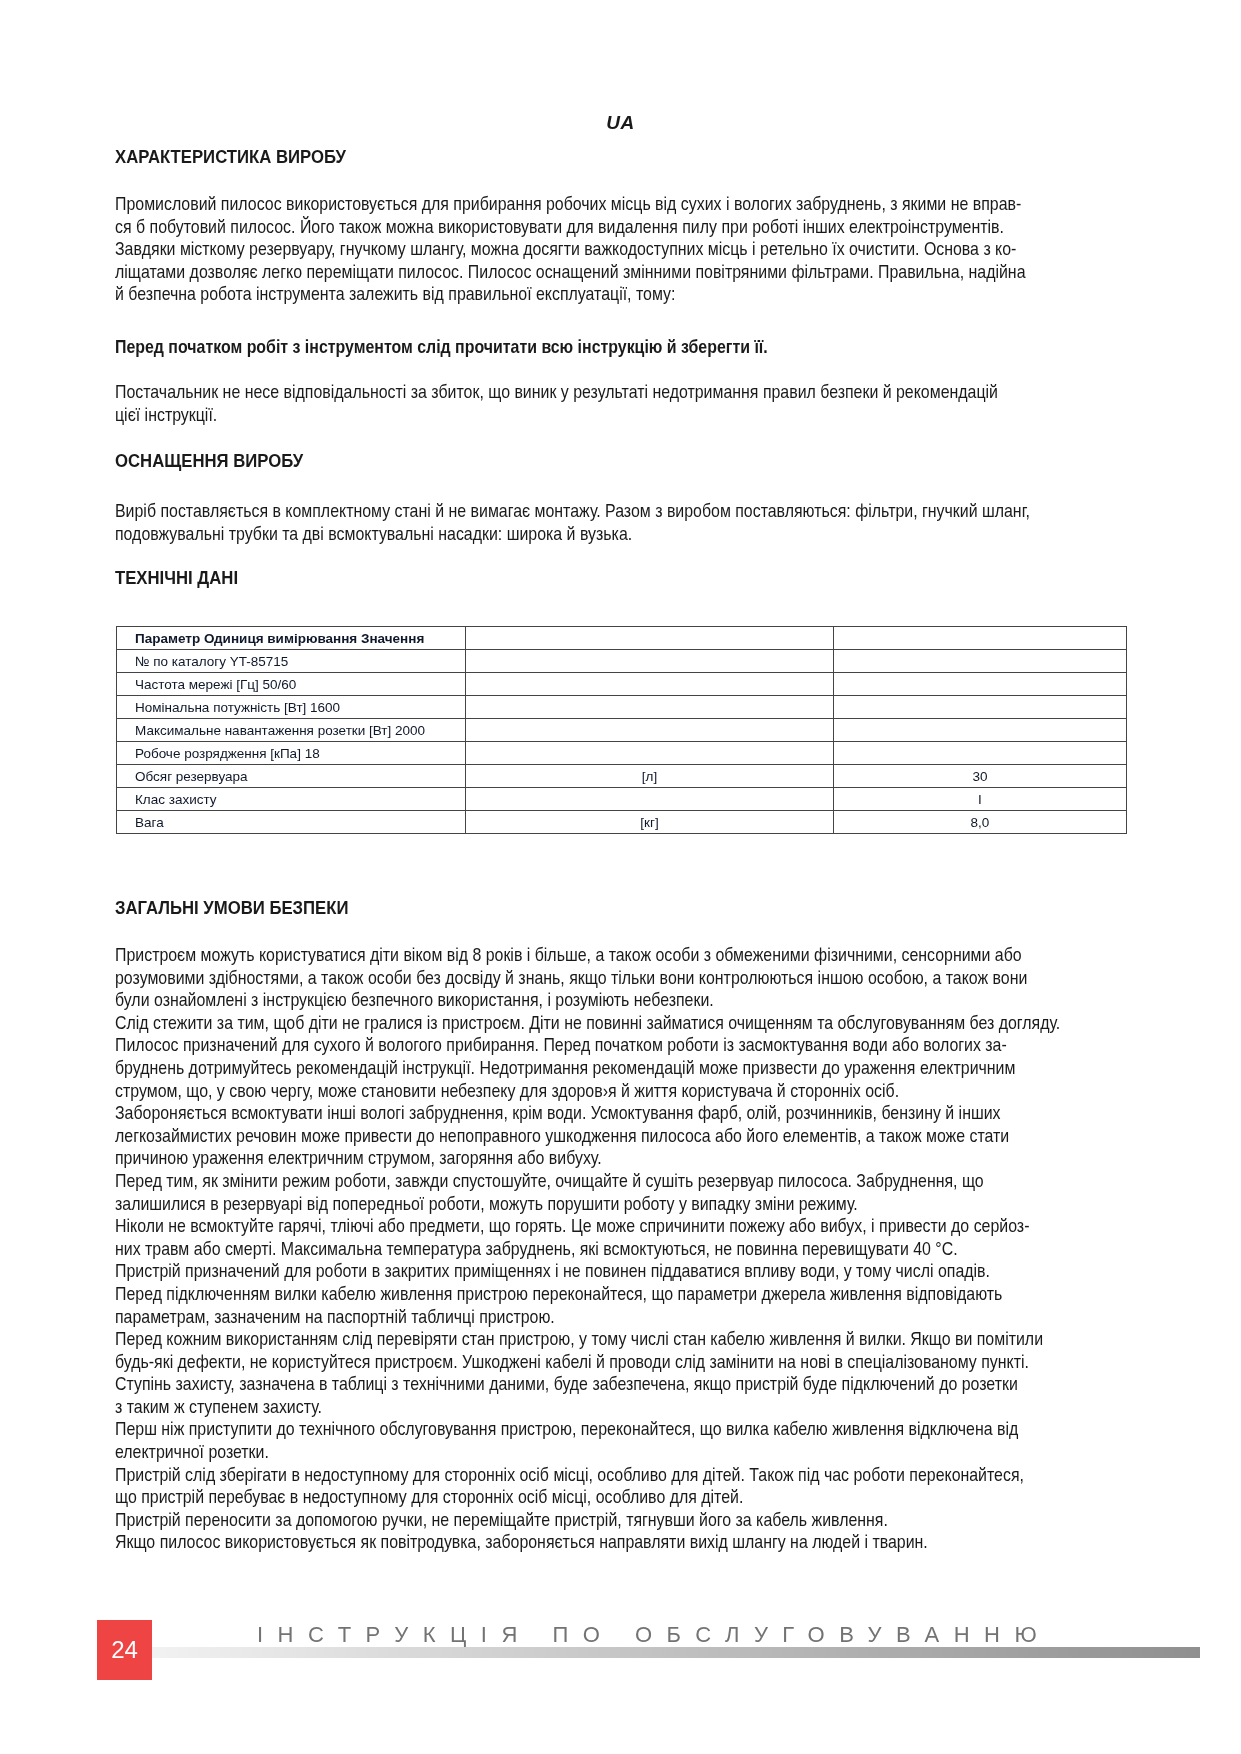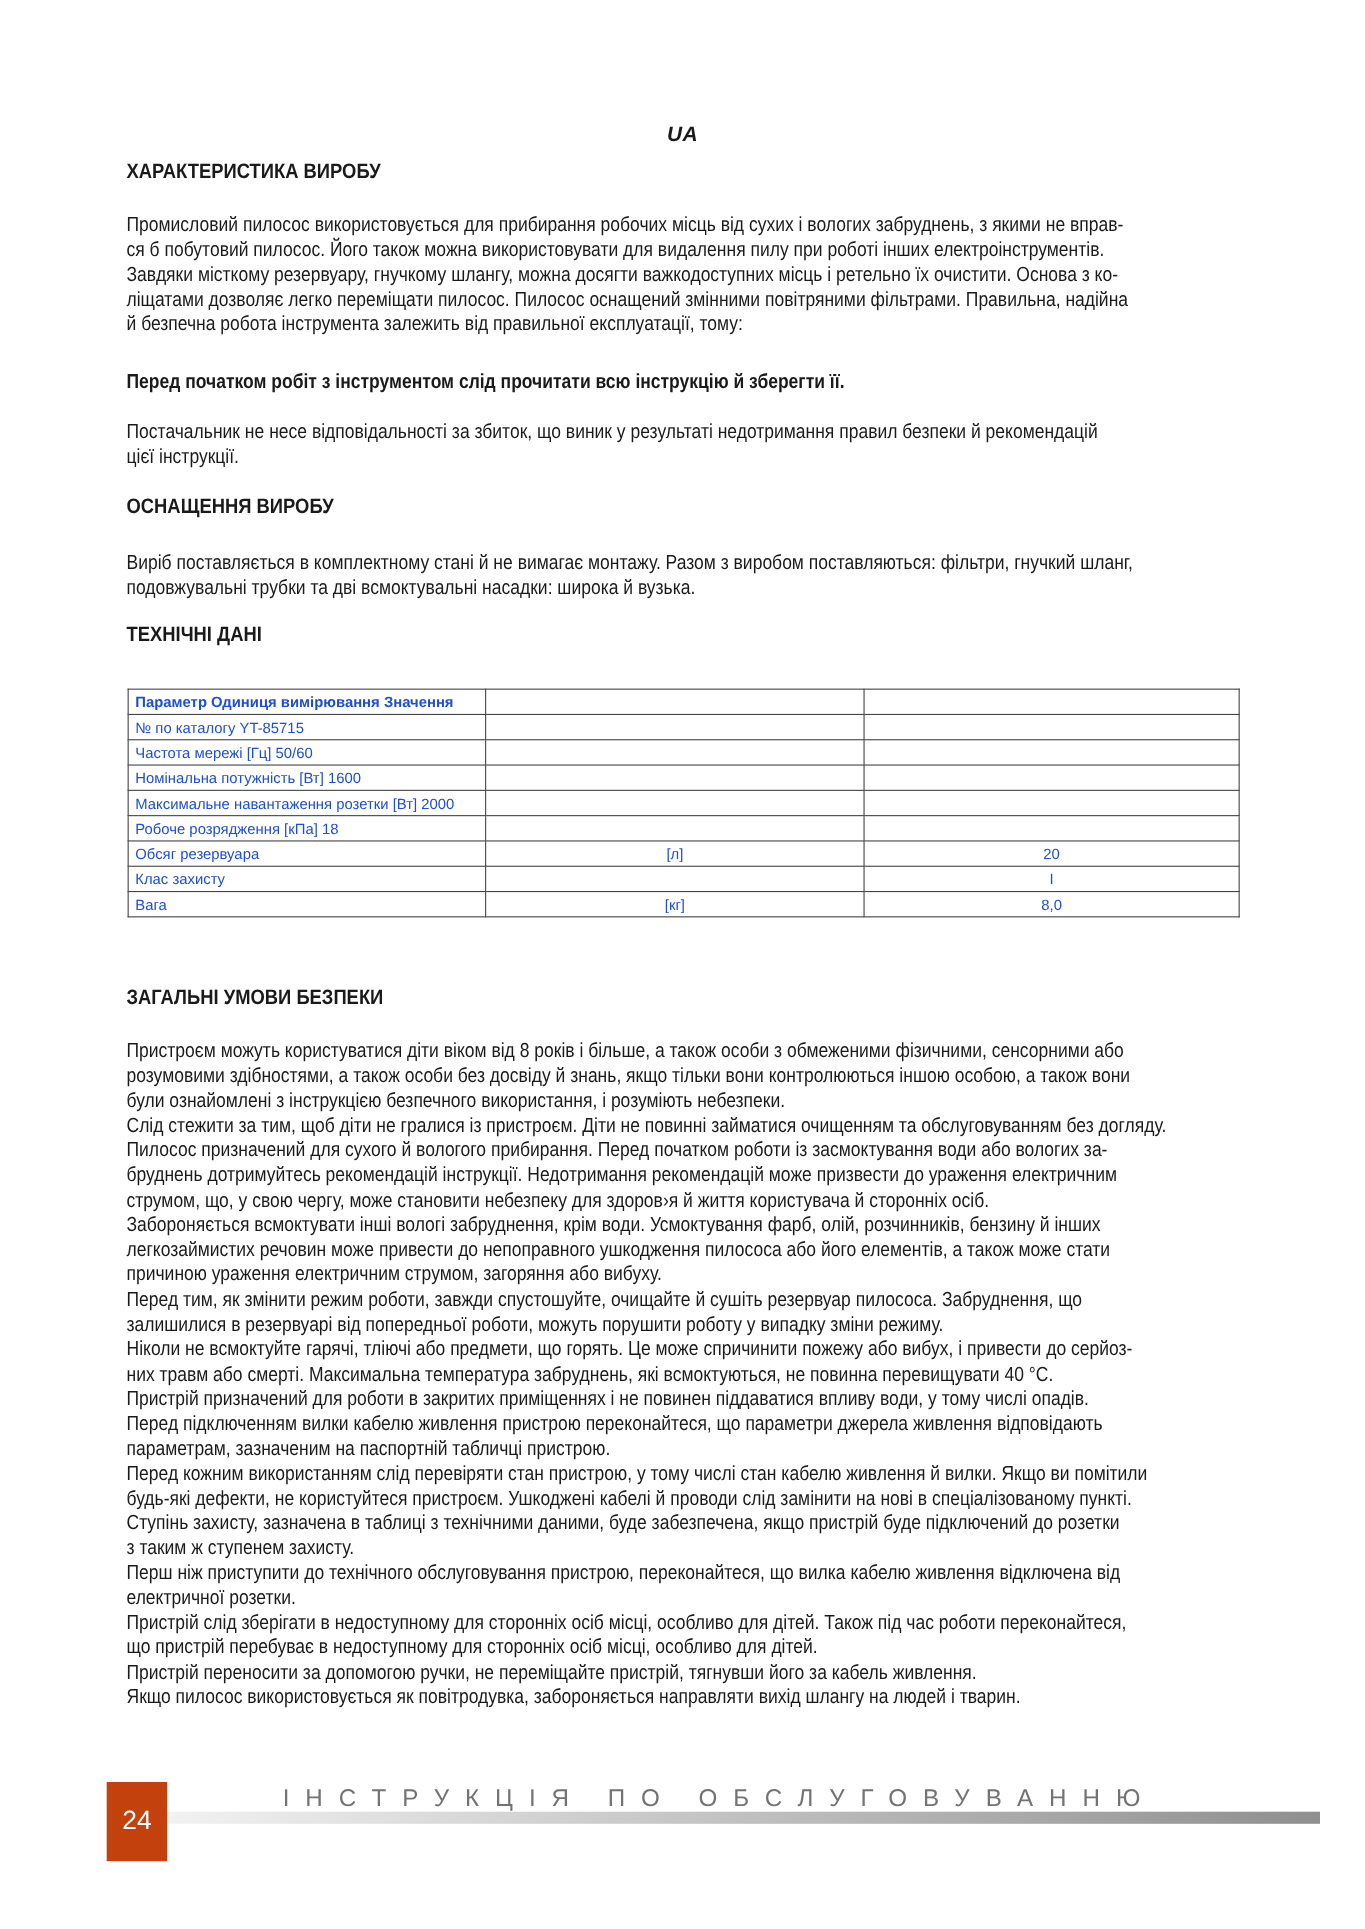--- a/index.html
+++ b/index.html
@@ -9,28 +9,28 @@
   .lang { position: absolute; top: 112px; left: 0; width: 1241px; text-align: center;
           font-style: italic; font-weight: bold; font-size: 19px; letter-spacing: 0.5px; }
   .h { position: absolute; left: 115px; font-weight: bold; font-size: 19px;
        transform: scaleX(0.88); transform-origin: left center; white-space: nowrap; }
   .p { position: absolute; left: 115px; width: 1160px; font-size: 18.5px; line-height: 22.5px;
        transform: scaleX(0.86); transform-origin: left top; }
   .p .line { display: block; white-space: nowrap; }
   .bold { font-weight: bold; }
   table.spec { position: absolute; left: 116px; top: 626px; width: 1011px;
                border-collapse: collapse; font-size: 13.5px; }
-  table.spec td { border: 1.5px solid #444; height: 22px; padding: 0 6px; white-space: nowrap;
-                  color: #1d4ed8; }
+  table.spec td { border: 1.5px solid #444; height: 22px; padding: 0 18px; white-space: nowrap;
+                  color: #0f172a; }
   table.spec td.c1 { width: 312px; }
   table.spec td.c2 { width: 331px; text-align: center; }
   table.spec td.c3 { text-align: center; }
   table.spec tr.head td.c1 { font-weight: bold; }
-  .footer-num { position: absolute; left: 97px; top: 1620px; width: 55px; height: 72px;
-                background: #c2410c; color: #fff; font-size: 24px; display: flex;
+  .footer-num { position: absolute; left: 97px; top: 1620px; width: 55px; height: 60px;
+                background: #ef4444; color: #fff; font-size: 24px; display: flex;
                 align-items: center; justify-content: center; }
   .footer-title { position: absolute; left: 257px; top: 1622px; font-size: 22px;
                   letter-spacing: 14.5px; color: #737373; white-space: nowrap; }
   .footer-bar { position: absolute; left: 152px; top: 1647px; width: 1048px; height: 11px;
                 background: linear-gradient(to right, #f2f2f2 0%, #cfcfcf 35%, #a8a8a8 75%, #8f8f8f 100%); }
 </style>
 </head>
 <body>
 
 <div class="page">
@@ -88,21 +88,21 @@
           <td class="c3"></td>
         </tr>
         <tr>
           <td class="c1">Робоче розрядження [кПа] 18</td>
           <td class="c2"></td>
           <td class="c3"></td>
         </tr>
         <tr>
           <td class="c1">Обсяг резервуара</td>
           <td class="c2">[л]</td>
-          <td class="c3">20</td>
+          <td class="c3">30</td>
         </tr>
         <tr>
           <td class="c1">Клас захисту</td>
           <td class="c2"></td>
           <td class="c3">I</td>
         </tr>
         <tr>
           <td class="c1">Вага</td>
           <td class="c2">[кг]</td>
           <td class="c3">8,0</td>

